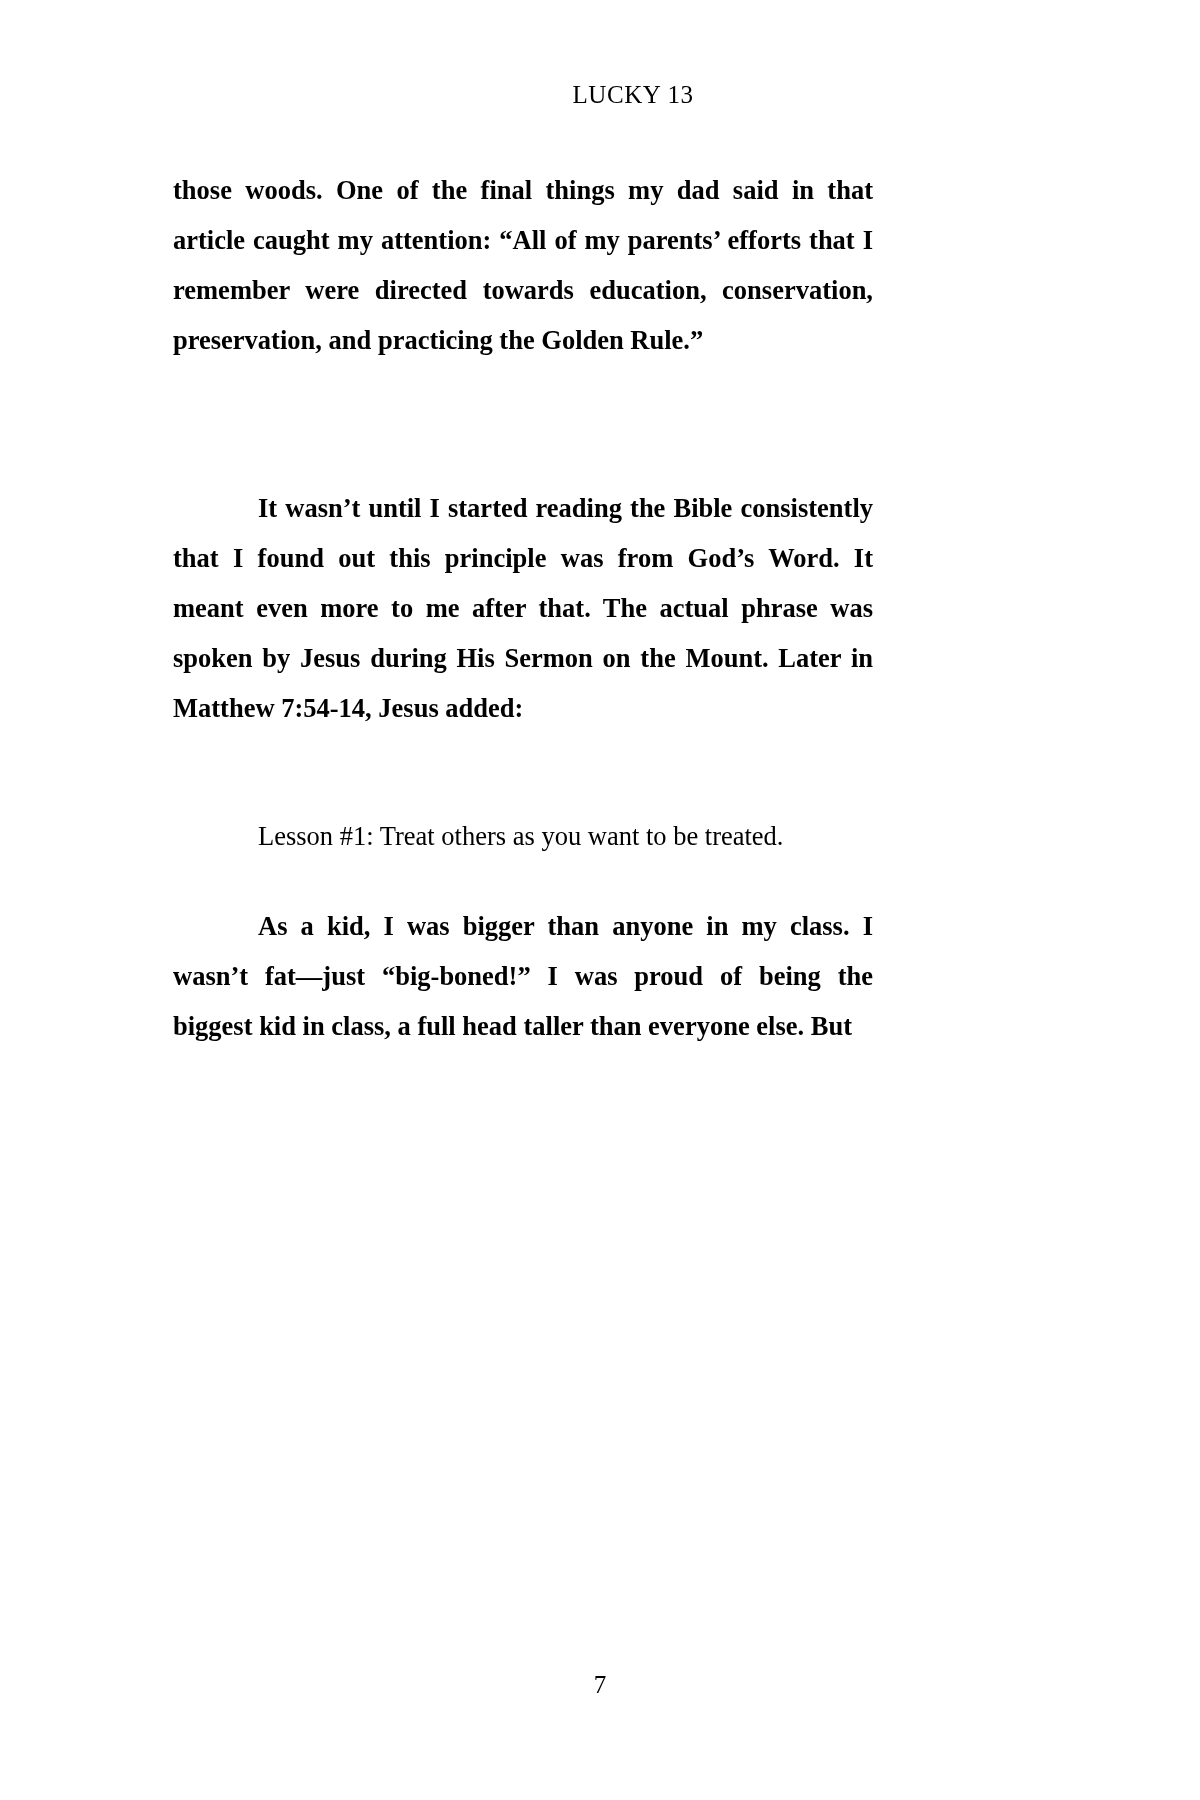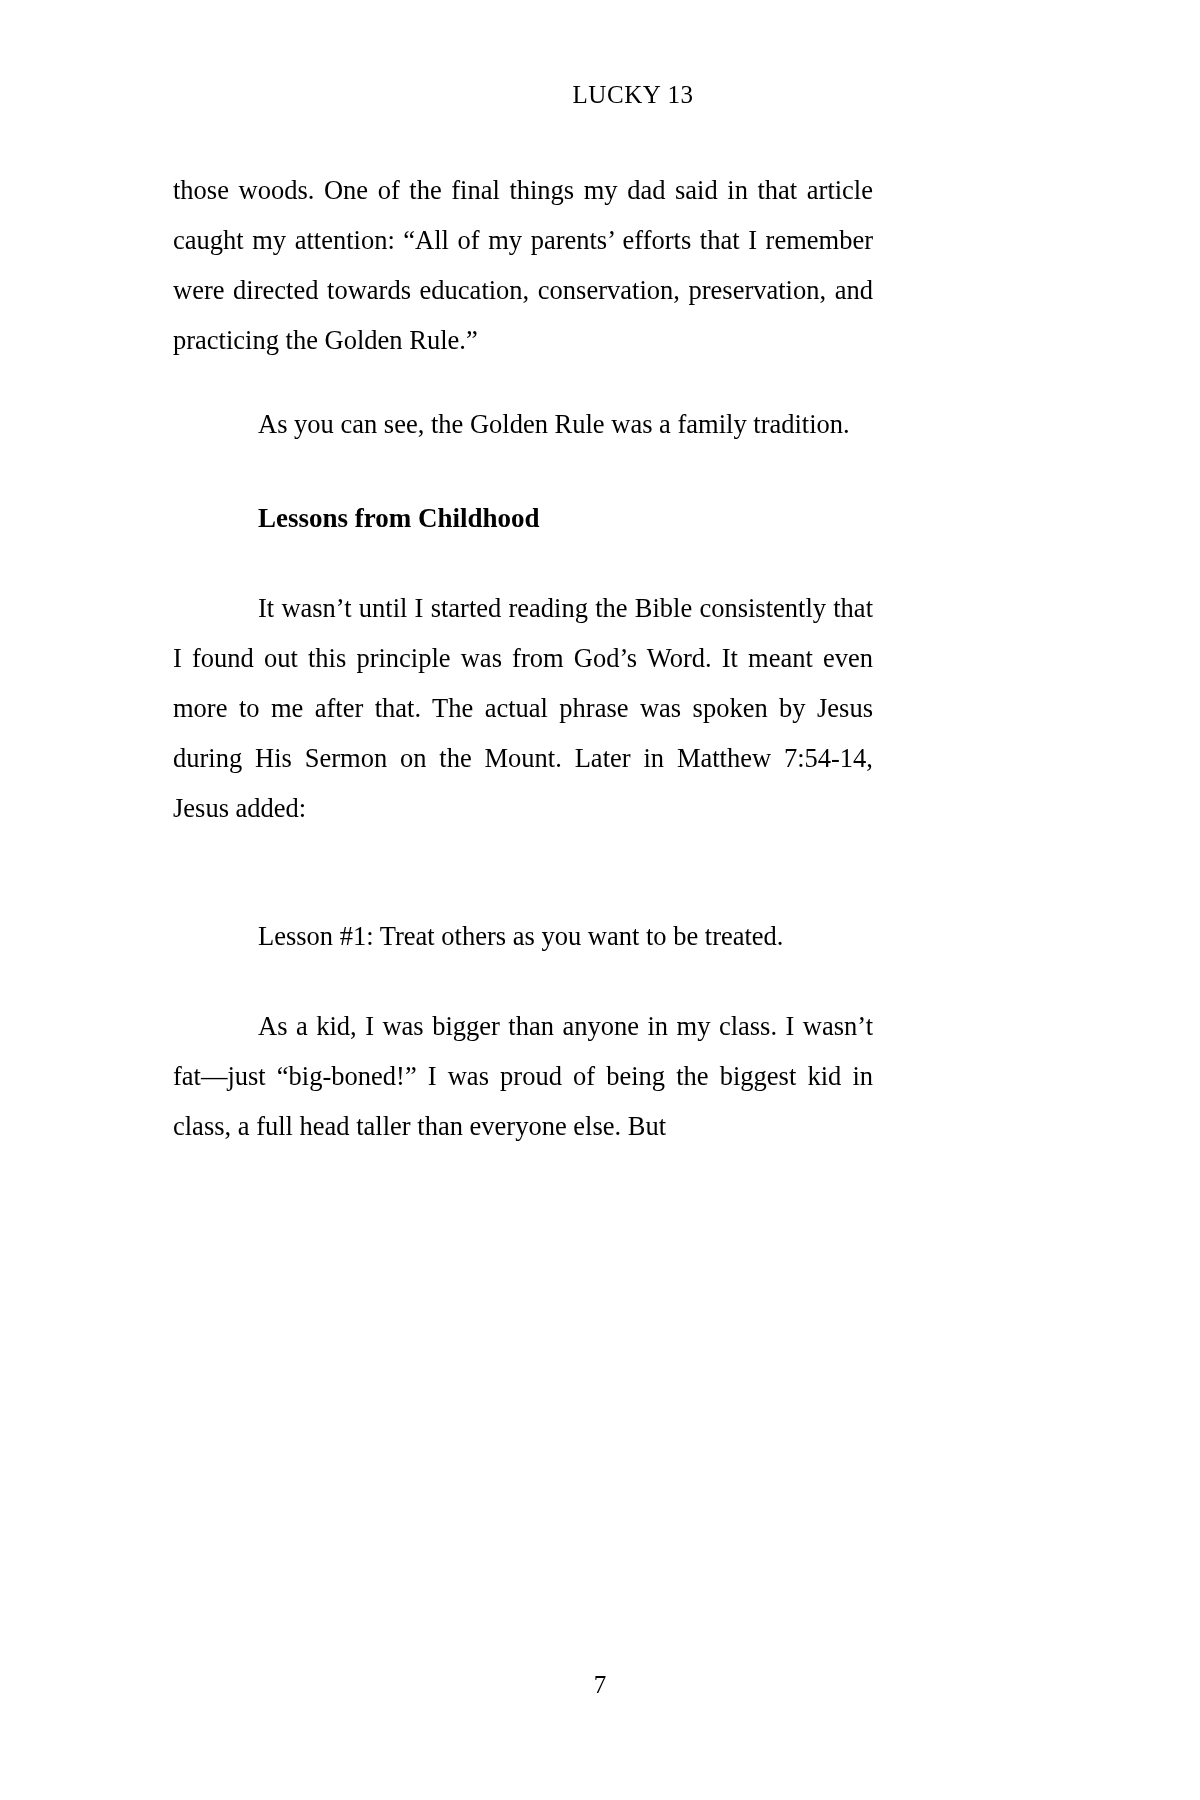--- a/index.html
+++ b/index.html
@@ -42,20 +42,21 @@
   }
 
   .para {
     margin: 0 0 0 0;
     font-size: 26.5px;
     line-height: 50px;
     text-align: justify;
     text-justify: inter-word;
     -webkit-hyphens: none;
     hyphens: none;
+    font-weight: bold;
   }
 
   .para.indent {
     text-indent: 85px;
   }
 
   .para-gap {
     height: 34px;
   }
 
@@ -103,25 +104,23 @@
 <div class="page">
 
   <div class="running-head">LUCKY 13</div>
 
   <div class="text-block">
 
     <p class="para">those woods. One of the final things my dad said in that article caught my attention: “All of my parents’ efforts that I remember were directed towards education, conservation, preservation, and practicing the Golden Rule.”</p>
 
     <div class="para-gap"></div>
 
-    <p class="para indent">As you can see, the Golden Rule was a family tradition.</p>
 
     <div class="heading-gap-before"></div>
 
-    <h2 class="heading">Lessons from Childhood</h2>
 
     <div class="heading-gap-after"></div>
 
     <p class="para indent">It wasn’t until I started reading the Bible consistently that I found out this principle was from God’s Word. It meant even more to me after that. The actual phrase was spoken by Jesus during His Sermon on the Mount. Later in Matthew 7:54-14, Jesus added:</p>
 
     <div class="para-gap"></div>
 
 
     <div class="heading-gap-before"></div>
 

